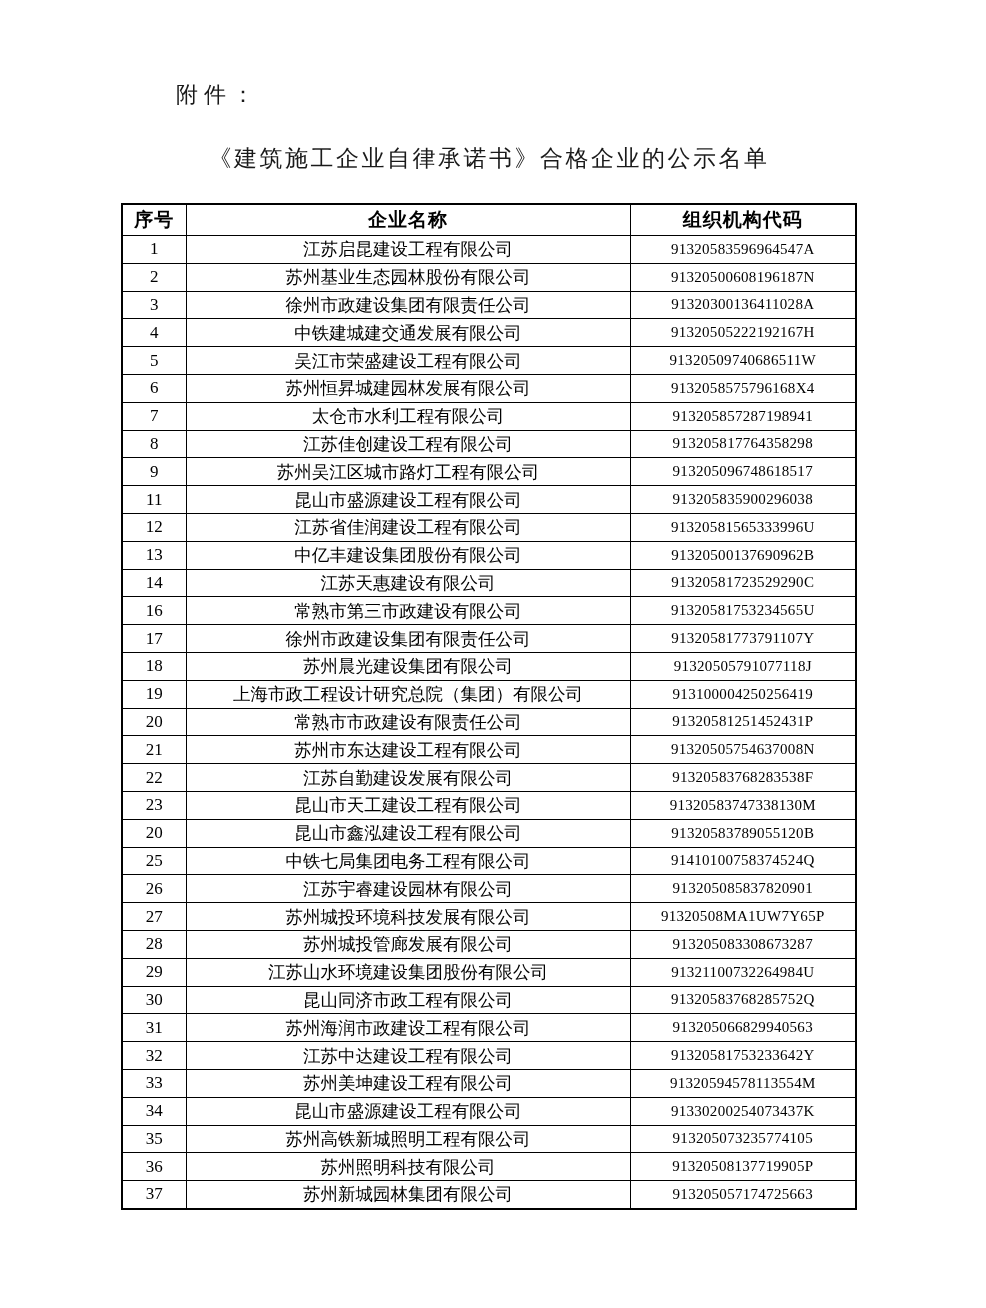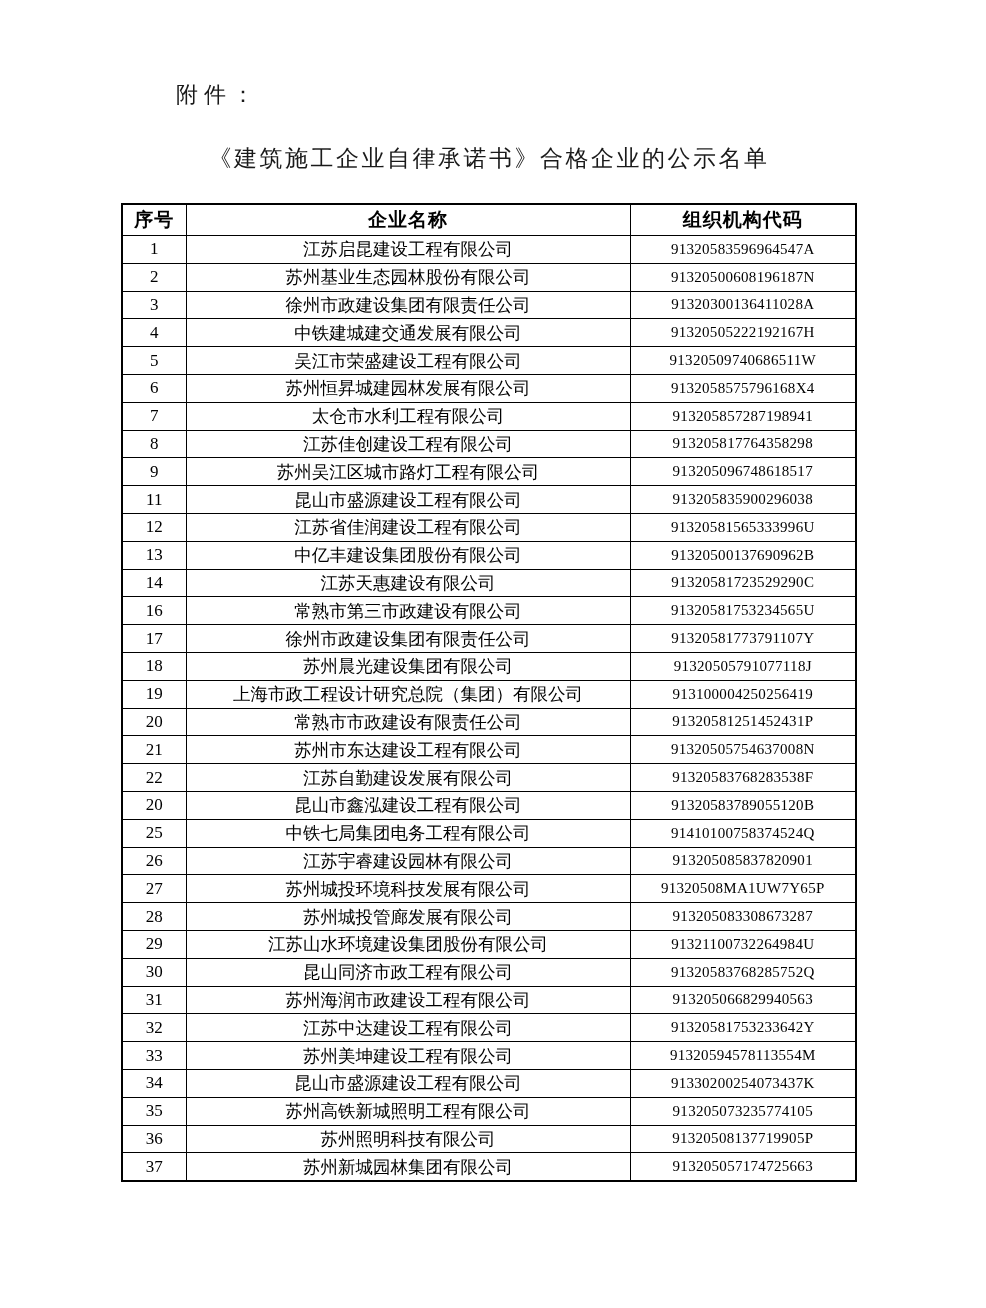--- a/index.html
+++ b/index.html
@@ -188,20 +188,25 @@
           <td class="row-number-cell">21</td>
           <td class="company-name-cell">苏州市东达建设工程有限公司</td>
           <td class="org-code-cell">91320505754637008N</td>
         </tr>
         <tr>
           <td class="row-number-cell">22</td>
           <td class="company-name-cell">江苏自勤建设发展有限公司</td>
           <td class="org-code-cell">91320583768283538F</td>
         </tr>
         <tr>
+          <td class="row-number-cell">23</td>
+          <td class="company-name-cell">昆山市天工建设工程有限公司</td>
+          <td class="org-code-cell">91320583747338130M</td>
+        </tr>
+        <tr>
           <td class="row-number-cell">20</td>
           <td class="company-name-cell">昆山市鑫泓建设工程有限公司</td>
           <td class="org-code-cell">91320583789055120B</td>
         </tr>
         <tr>
           <td class="row-number-cell">25</td>
           <td class="company-name-cell">中铁七局集团电务工程有限公司</td>
           <td class="org-code-cell">91410100758374524Q</td>
         </tr>
         <tr>

